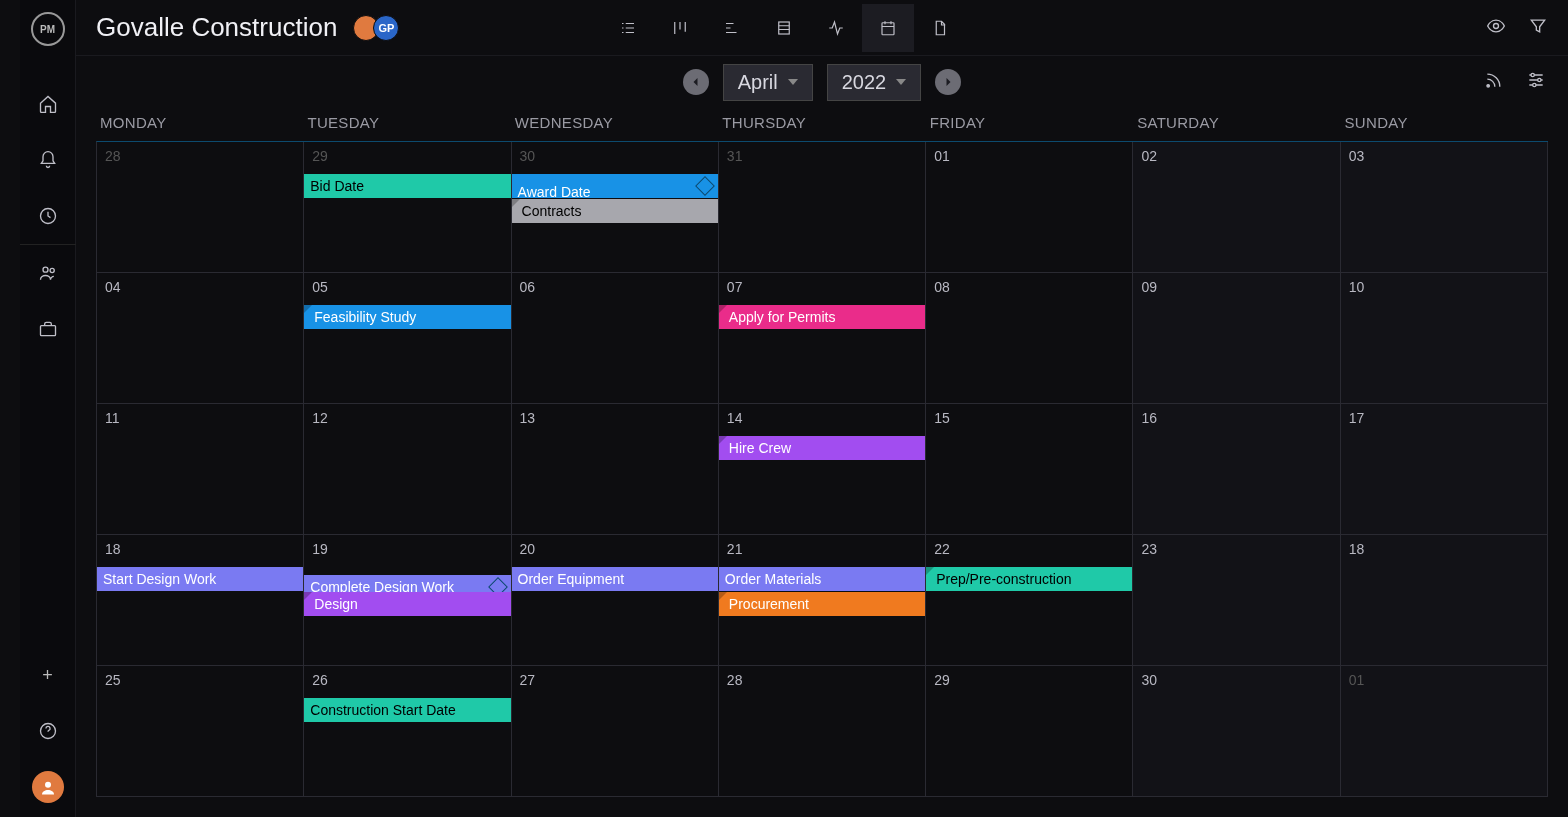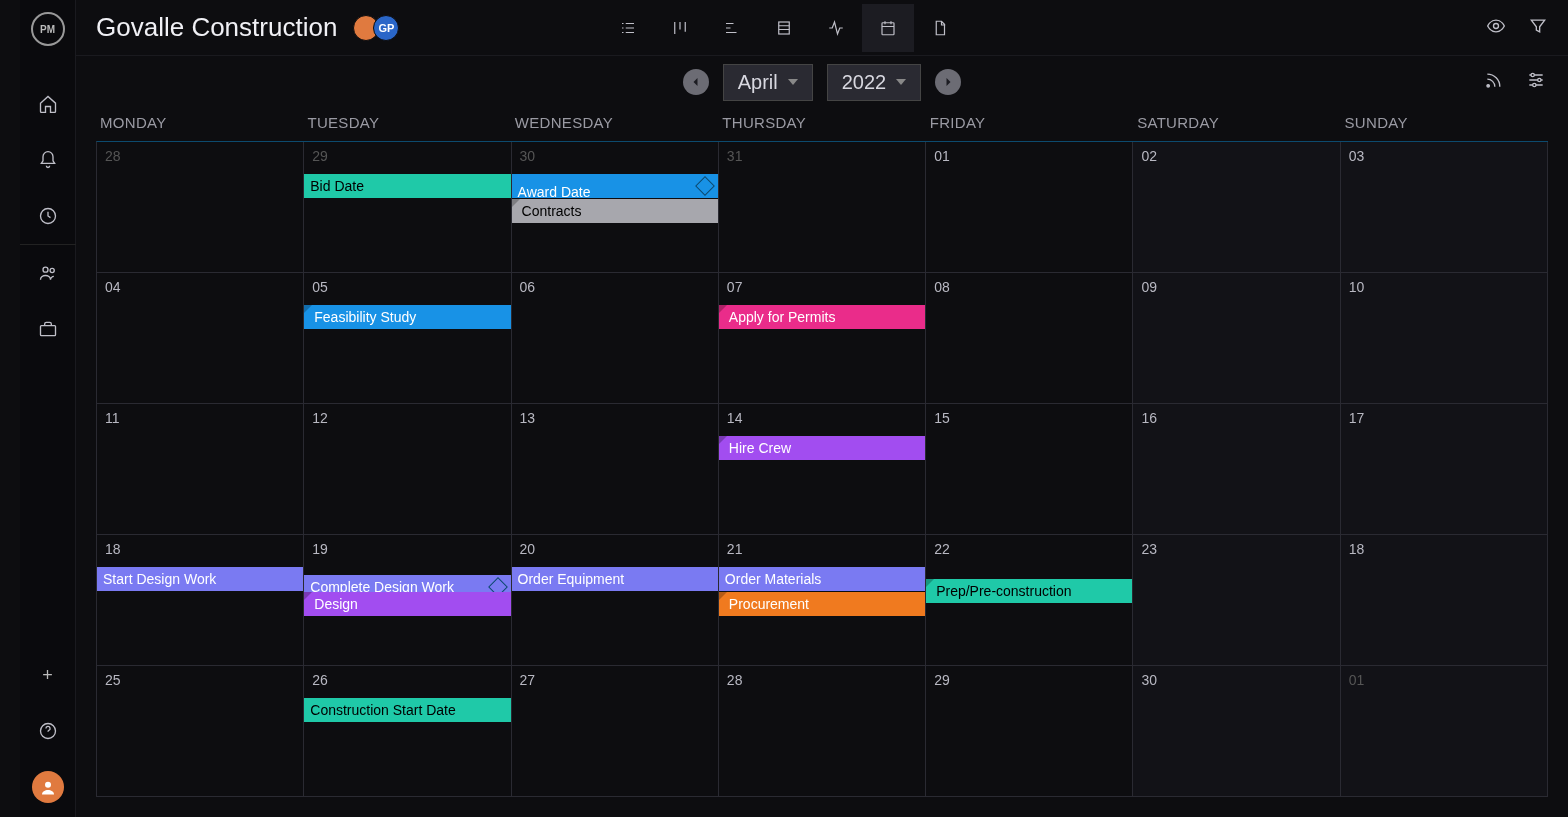--- a/index.html
+++ b/index.html
@@ -417,21 +417,21 @@
             </div>
             <div class="evt white" style="background: rgb(240, 122, 31); top: 25px; left: 0px; width: 100%;">
               <span class="tri"></span>
               <span style="padding-left: 4px;">Procurement</span>
             </div>
           </div>
         </div>
         <div class="cell">
           <div class="daynum">22</div>
           <div class="events">
-            <div class="evt" style="background: rgb(31, 201, 168); top: 0px; left: 0px; width: 100%; margin-top: 12px;">
+            <div class="evt" style="background: rgb(31, 201, 168); top: 0px; left: 0px; width: 100%;">
               <span class="tri"></span>
               <span style="padding-left: 4px;">Prep/Pre-construction</span>
             </div>
           </div>
         </div>
         <div class="cell off">
           <div class="daynum">23</div>
           <div class="events"></div>
         </div>
         <div class="cell off">

